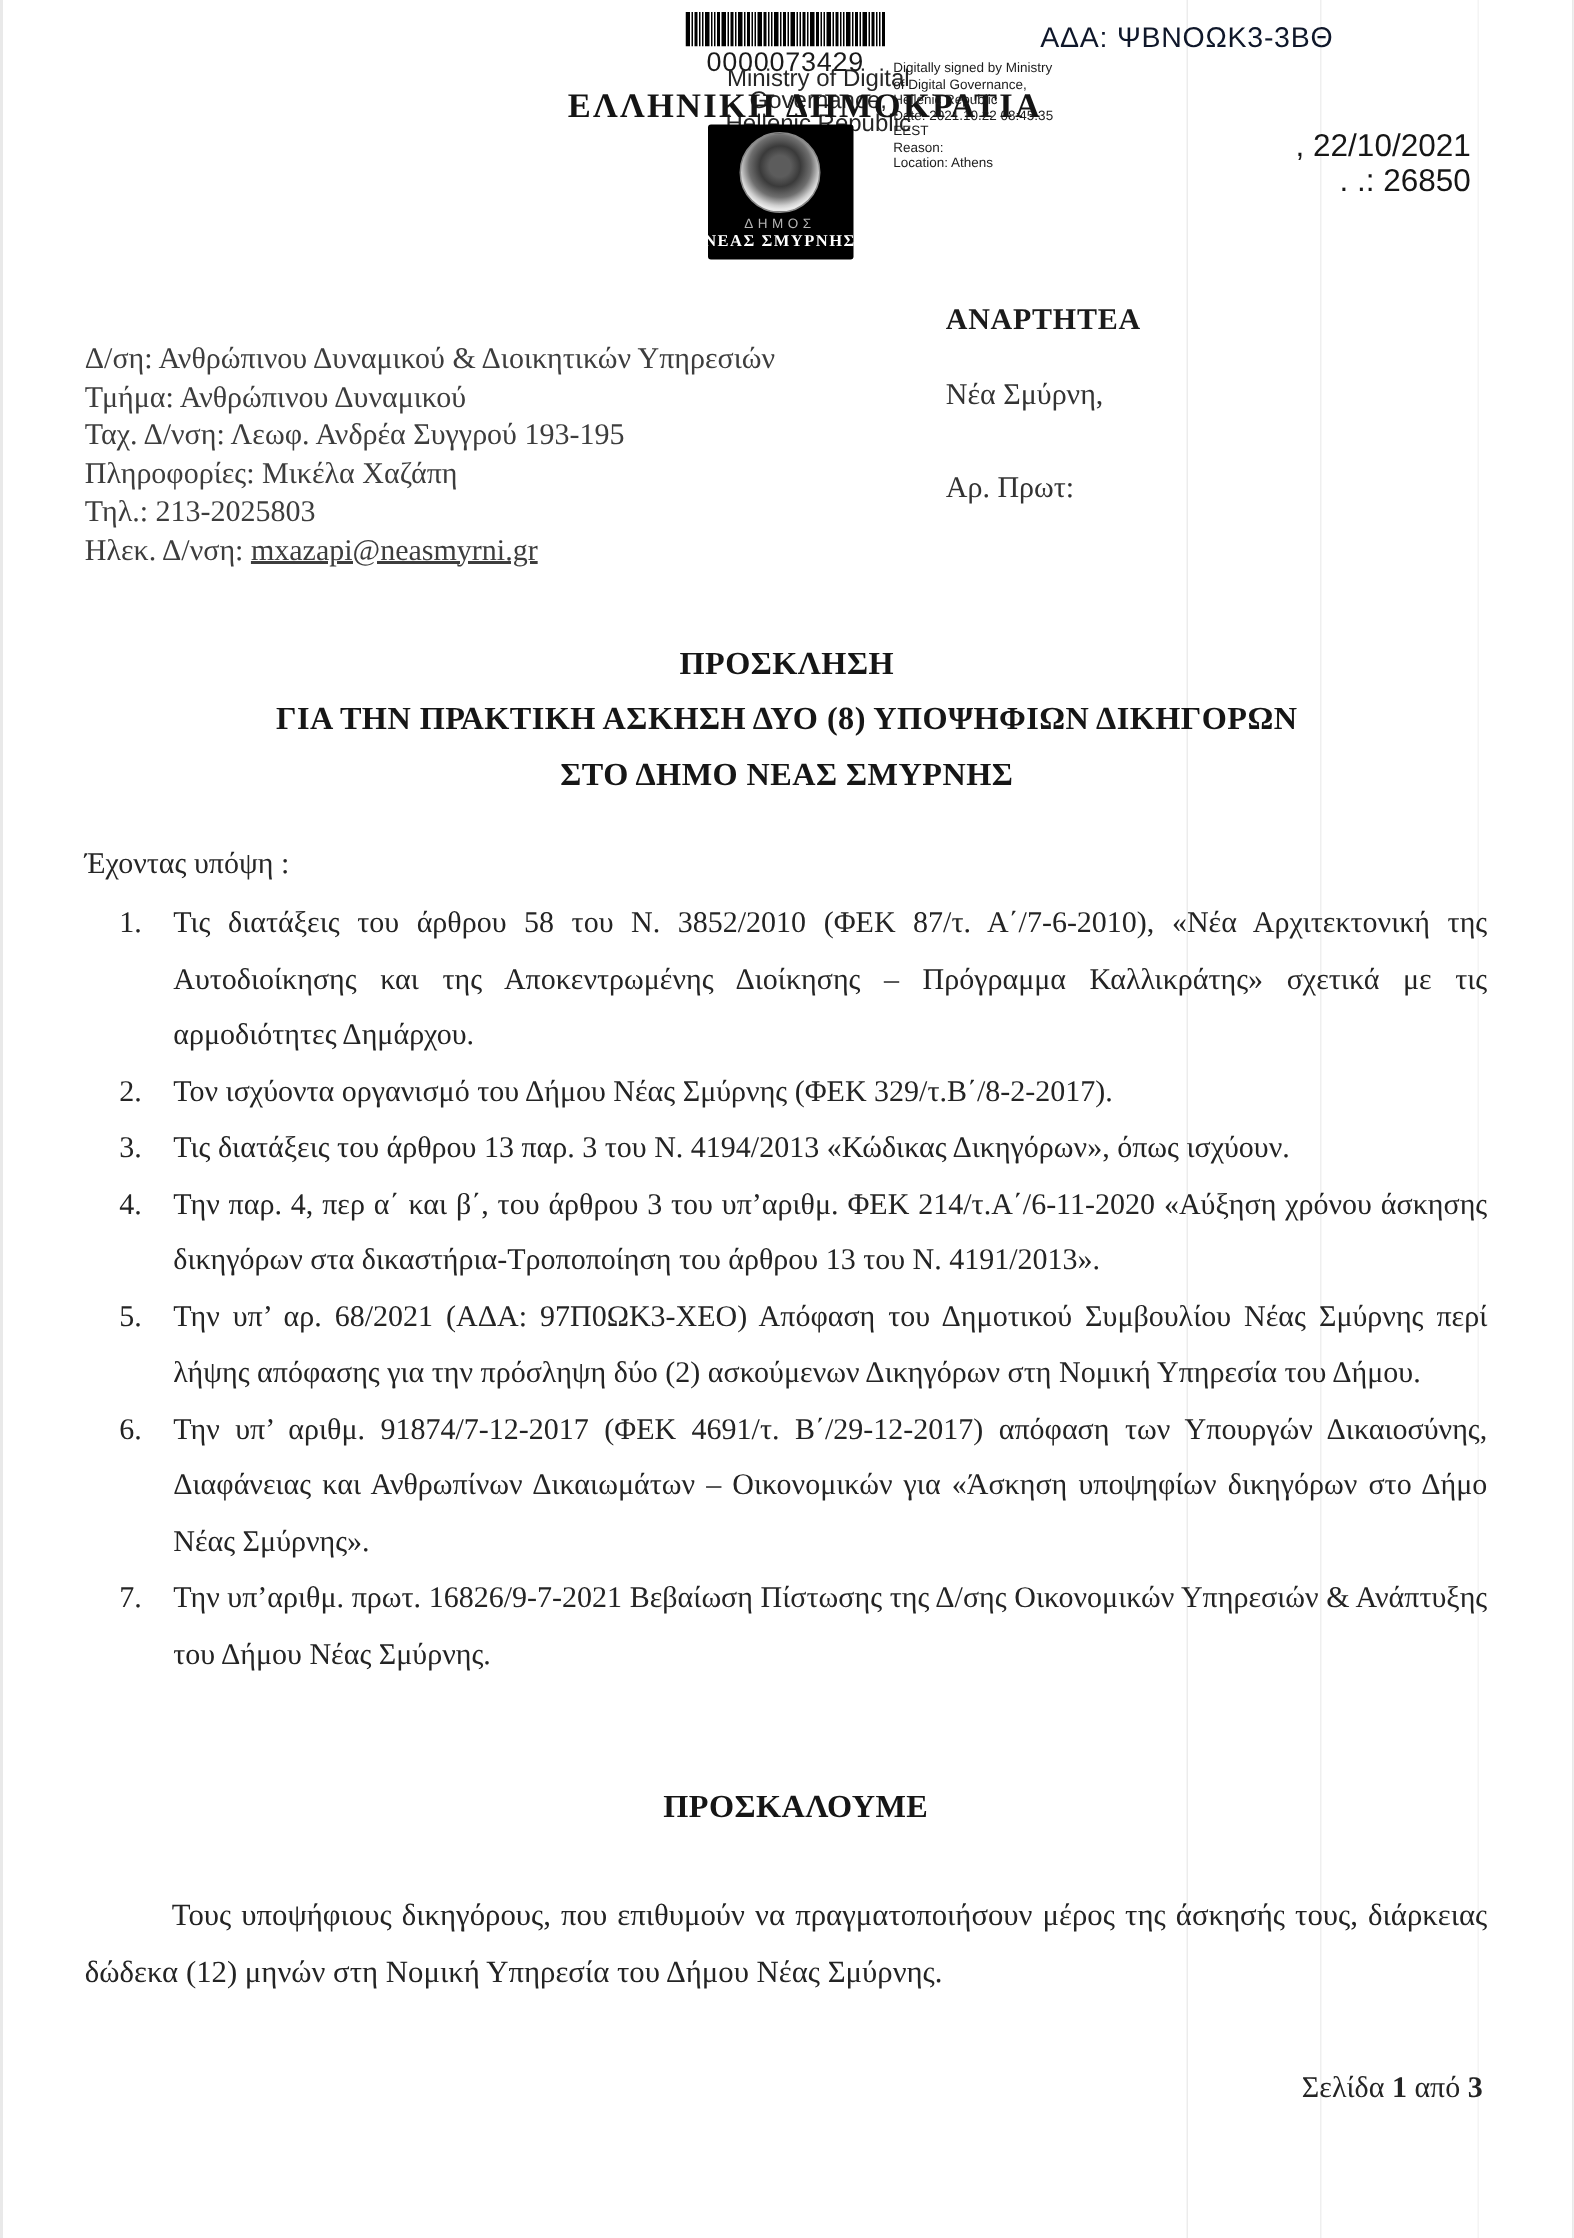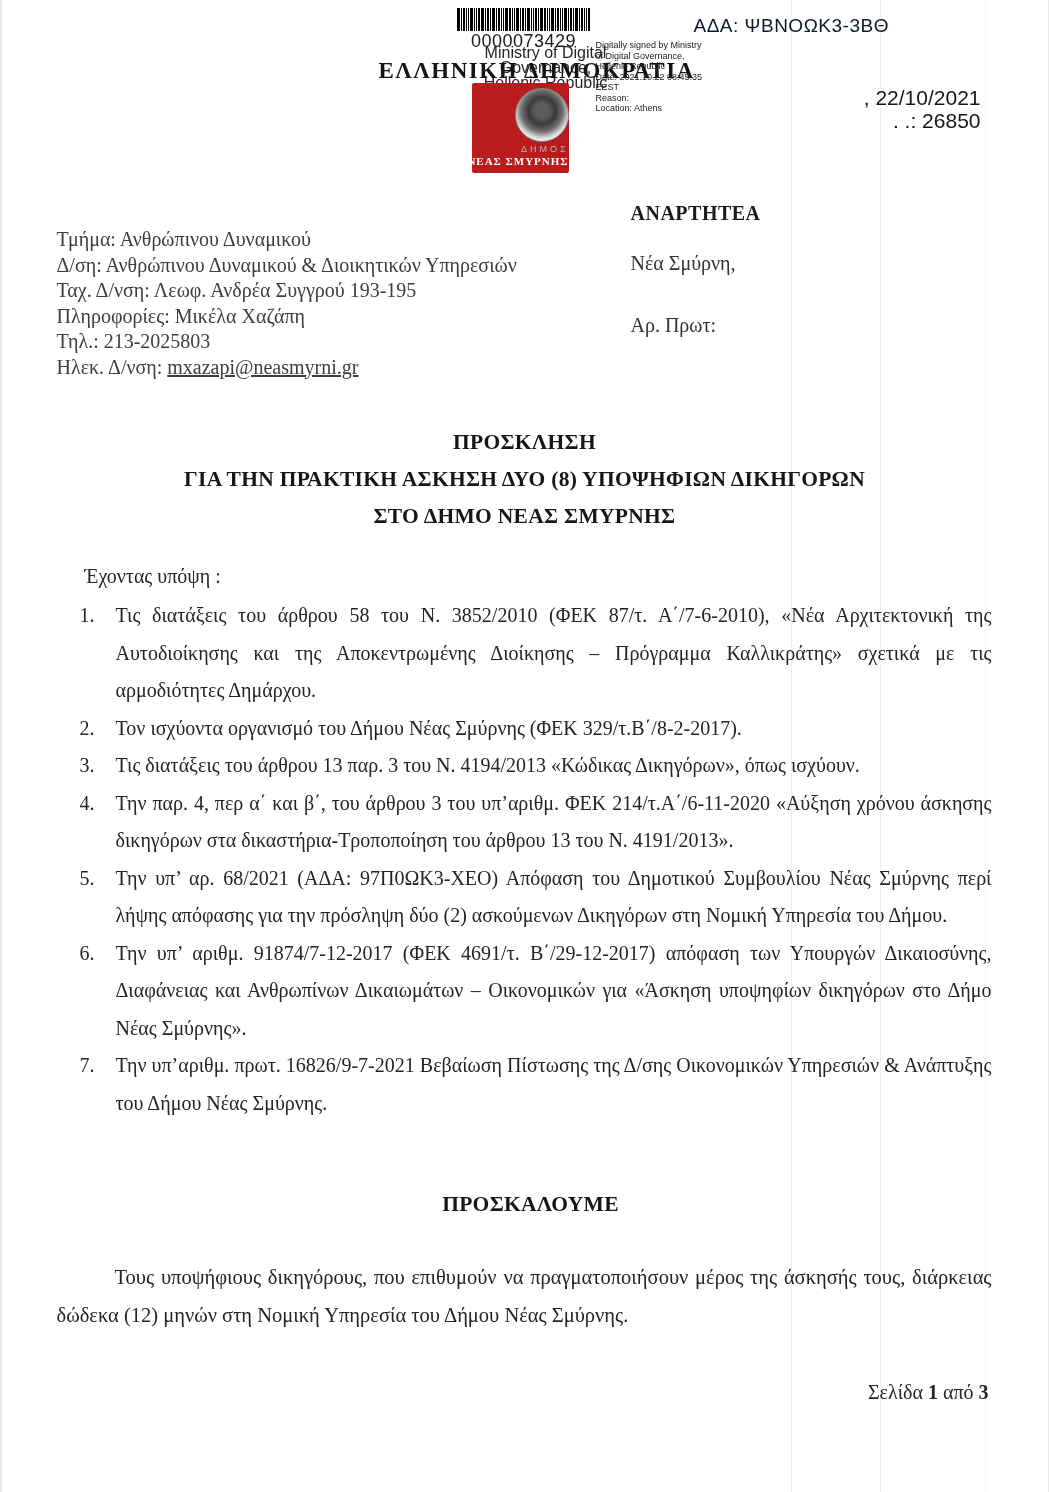--- a/index.html
+++ b/index.html
@@ -44,22 +44,22 @@
     font-family:"Liberation Sans","DejaVu Sans",sans-serif;
     font-size:19px;color:#0f172a;letter-spacing:0.5px;white-space:nowrap;
   }
   .datebox{
     position:absolute;right:67px;top:86px;text-align:right;
     font-family:"Liberation Sans","DejaVu Sans",sans-serif;
     font-size:21px;line-height:23px;color:#161616;
   }
   .seal{
     position:absolute;left:470px;top:83px;width:97px;height:90px;
-    background:#b91c1c;border-radius:2px;
-    display:flex;flex-direction:column;align-items:flex-end;justify-content:flex-start;
+    background:#000000;border-radius:2px;
+    display:flex;flex-direction:column;align-items:center;justify-content:flex-start;
   }
   .seal-circle{
     width:54px;height:54px;border-radius:50%;margin-top:5px;
     background:
       radial-gradient(circle at 50% 42%, #5c5c5c 0 18%, #3a3a3a 34%, #6f6f6f 52%, #cfcfcf 66%, #e9e9e9 72%);
     border:1px solid #888;
     box-sizing:border-box;
   }
   .seal-top{
     font-family:"Liberation Sans","DejaVu Sans",sans-serif;
@@ -83,21 +83,21 @@
   .meta-city{position:absolute;left:629px;top:252px;font-size:20px;color:#333;}
   .meta-prot{position:absolute;left:629px;top:314px;font-size:20px;color:#333;}
 
   
   .doc-title{
     position:absolute;left:0;right:0;top:424px;text-align:center;
     font-size:21.5px;font-weight:bold;line-height:37px;color:#161616;letter-spacing:0.3px;
   }
 
   
-  .having{position:absolute;left:55px;top:565px;font-size:20px;color:#262626;margin-left:28px;}
+  .having{position:absolute;left:55px;top:565px;font-size:20px;color:#262626;}
   .regard-list{
     position:absolute;left:78px;top:597px;width:912px;
     font-size:20px;line-height:37.5px;color:#242424;
     margin:0;padding:0;list-style:none;
   }
   .regard-list li{position:relative;padding-left:36px;text-align:justify;}
   .regard-list .num{position:absolute;left:0;top:0;}
   .invite-heading{
     position:absolute;left:0;right:0;top:1192px;text-align:center;
     font-size:21.5px;font-weight:bold;color:#161616;letter-spacing:0.3px;margin-left:12px;
@@ -206,22 +206,22 @@
 
   <div class="seal">
     <div class="seal-circle"></div>
     <div class="seal-top">ΔΗΜΟΣ</div>
     <div class="seal-bottom">ΝΕΑΣ ΣΜΥΡΝΗΣ</div>
   </div>
 
   <div class="anartitea">ΑΝΑΡΤΗΤΕΑ</div>
 
   <div class="contact">
+    <div>Δ/ση: Ανθρώπινου Δυναμικού &amp; Διοικητικών Υπηρεσιών</div>
     <div>Τμήμα: Ανθρώπινου Δυναμικού</div>
-    <div>Δ/ση: Ανθρώπινου Δυναμικού &amp; Διοικητικών Υπηρεσιών</div>
     <div>Ταχ. Δ/νση: Λεωφ. Ανδρέα Συγγρού 193-195</div>
     <div>Πληροφορίες: Μικέλα Χαζάπη</div>
     <div>Τηλ.: 213-2025803</div>
     <div>
       <span>Ηλεκ. Δ/νση:</span>
       <span class="email">mxazapi@neasmyrni.gr</span>
     </div>
   </div>
 
   <div class="meta-city">Νέα Σμύρνη,</div>

